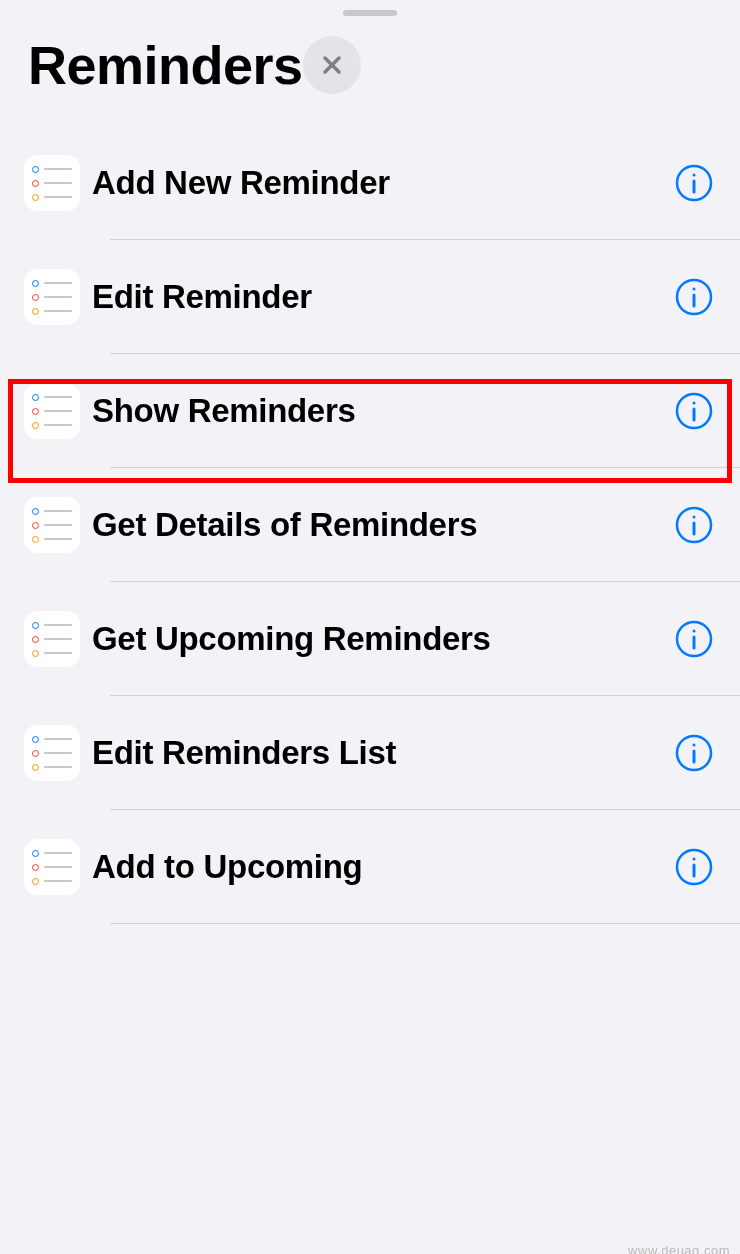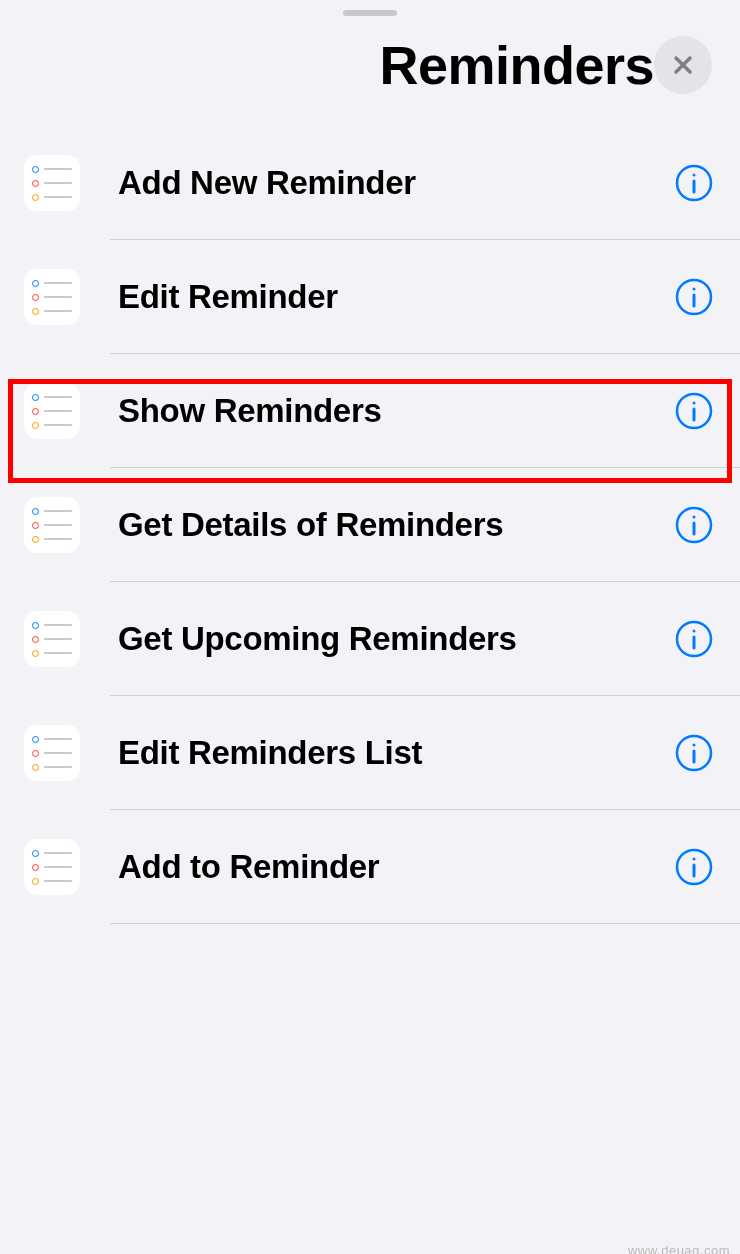--- a/index.html
+++ b/index.html
@@ -24,21 +24,21 @@
     .grabber {
       width: 54px;
       height: 6px;
       background: #c7c7cc;
       border-radius: 3px;
       margin: 10px auto 0;
     }
     .header {
       display: flex;
       align-items: center;
-      justify-content: flex-end;
+      justify-content: flex-start;
       padding: 18px 28px 30px 28px;
     }
     .title {
       font-size: 54px;
       font-weight: 700;
       color: #000;
       letter-spacing: -0.5px;
     }
     .close-btn {
       width: 58px;
@@ -106,21 +106,21 @@
     .line-seg {
       flex: 1;
       height: 2px;
       background: #c7c7cc;
       border-radius: 1px;
     }
     .row-label {
       font-size: 33px;
       font-weight: 600;
       color: #000;
-      margin-left: 38px;
+      margin-left: 12px;
       flex: 1;
       letter-spacing: -0.3px;
     }
     .info-btn {
       width: 44px;
       height: 44px;
       border: none;
       background: transparent;
       margin-right: 24px;
       cursor: pointer;
@@ -325,21 +325,21 @@
           </div>
         <div class="icon-line">
             <span class="dot dot-red"></span>
             <span class="line-seg"></span>
           </div>
         <div class="icon-line">
             <span class="dot dot-orange"></span>
             <span class="line-seg"></span>
           </div>
       </div>
-      <span class="row-label">Add to Reminder</span>
+      <span class="row-label">Add to Upcoming</span>
       <button class="info-btn">
         <svg viewBox="0 0 40 40" fill="none" stroke="currentColor" stroke-width="2.5">
           <circle cx="20" cy="20" r="17"></circle>
           <circle cx="20" cy="12" r="1.5" fill="currentColor" stroke="none"></circle>
           <line x1="20" y1="18" x2="20" y2="29" stroke-linecap="round" stroke-width="3"></line>
         </svg>
       </button>
     </div>
 
   </div>

